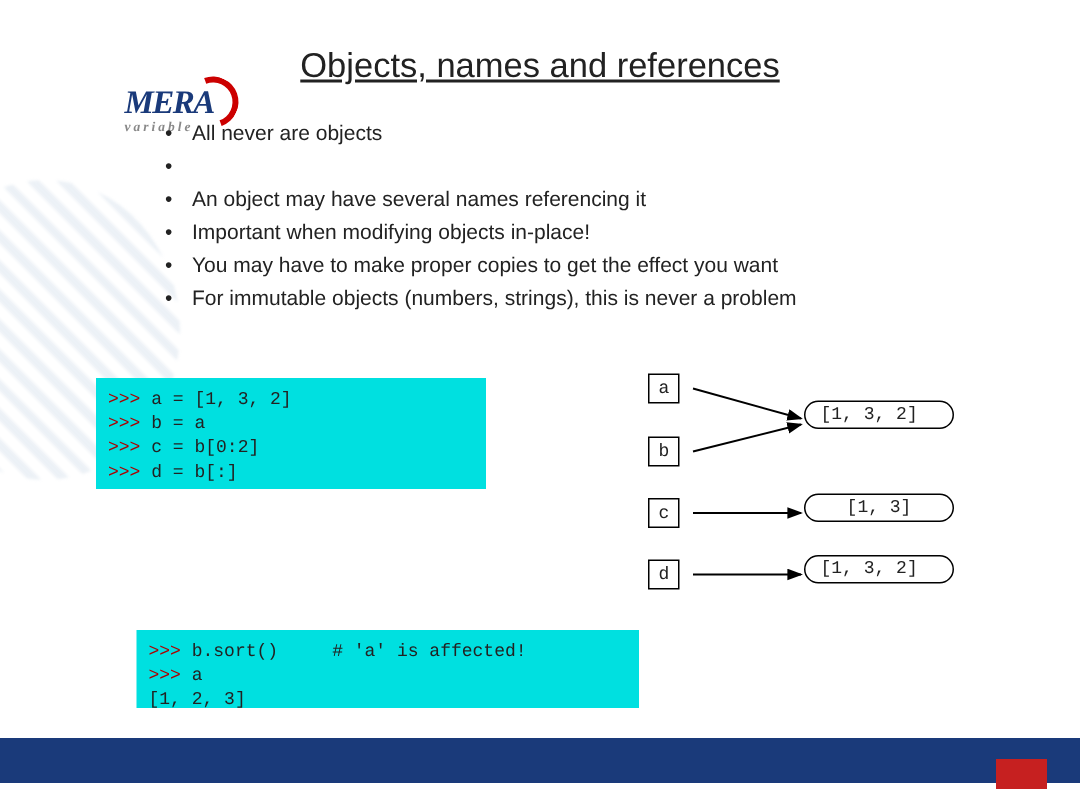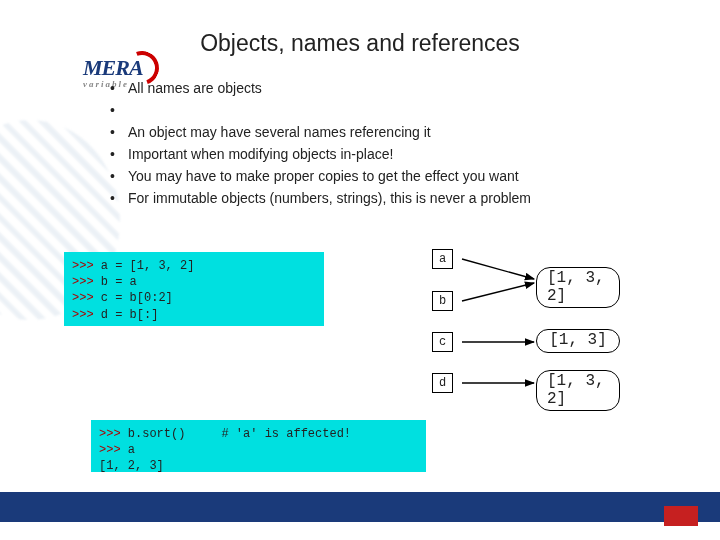--- a/index.html
+++ b/index.html
@@ -61,20 +61,21 @@
     letter-spacing: 2px;
   }
   .title {
     position: absolute;
     top: 30px;
     left: 0;
     width: 100%;
     text-align: center;
     font-size: 23px;
     color: #222;
+    text-decoration: underline;
   }
   .bullets {
     position: absolute;
     left: 110px;
     top: 78px;
     width: 560px;
     line-height: 1.5;
   }
   .bullets .row {
     display: flex;
@@ -113,25 +114,25 @@
     background: #fff;
     min-width: 14px;
     text-align: center;
     box-sizing: border-box;
   }
   .node-cap {
     position: absolute;
     border: 1.5px solid #000;
     border-radius: 14px;
     font-family: "Courier New", monospace;
-    font-size: 16px;
+    font-size: 12px;
     line-height: 1.1;
     padding: 2px 10px 2px 10px;
     background: #fff;
-    width: 84px;
+    width: 100px;
     box-sizing: border-box;
   }
   .diagram svg {
     position: absolute;
     left: 0; top: 0;
     width: 100%; height: 100%;
     overflow: visible;
   }
   .footer-bar {
     position: absolute;
@@ -159,21 +160,21 @@
   <span>MERA</span>
   <span class="swoosh"></span>
   <span class="sub">variable</span>
 </div>
 
 <div class="title">Objects, names and references</div>
 
 <div class="bullets">
   <div class="row">
       <span class="dot">•</span>
-      <span>All names are objects</span>
+      <span>All never are objects</span>
     </div>
   <div class="row">
       <span class="dot">•</span>
     </div>
   <div class="row">
       <span class="dot">•</span>
       <span>An object may have several names referencing it</span>
     </div>
   <div class="row">
       <span class="dot">•</span>

